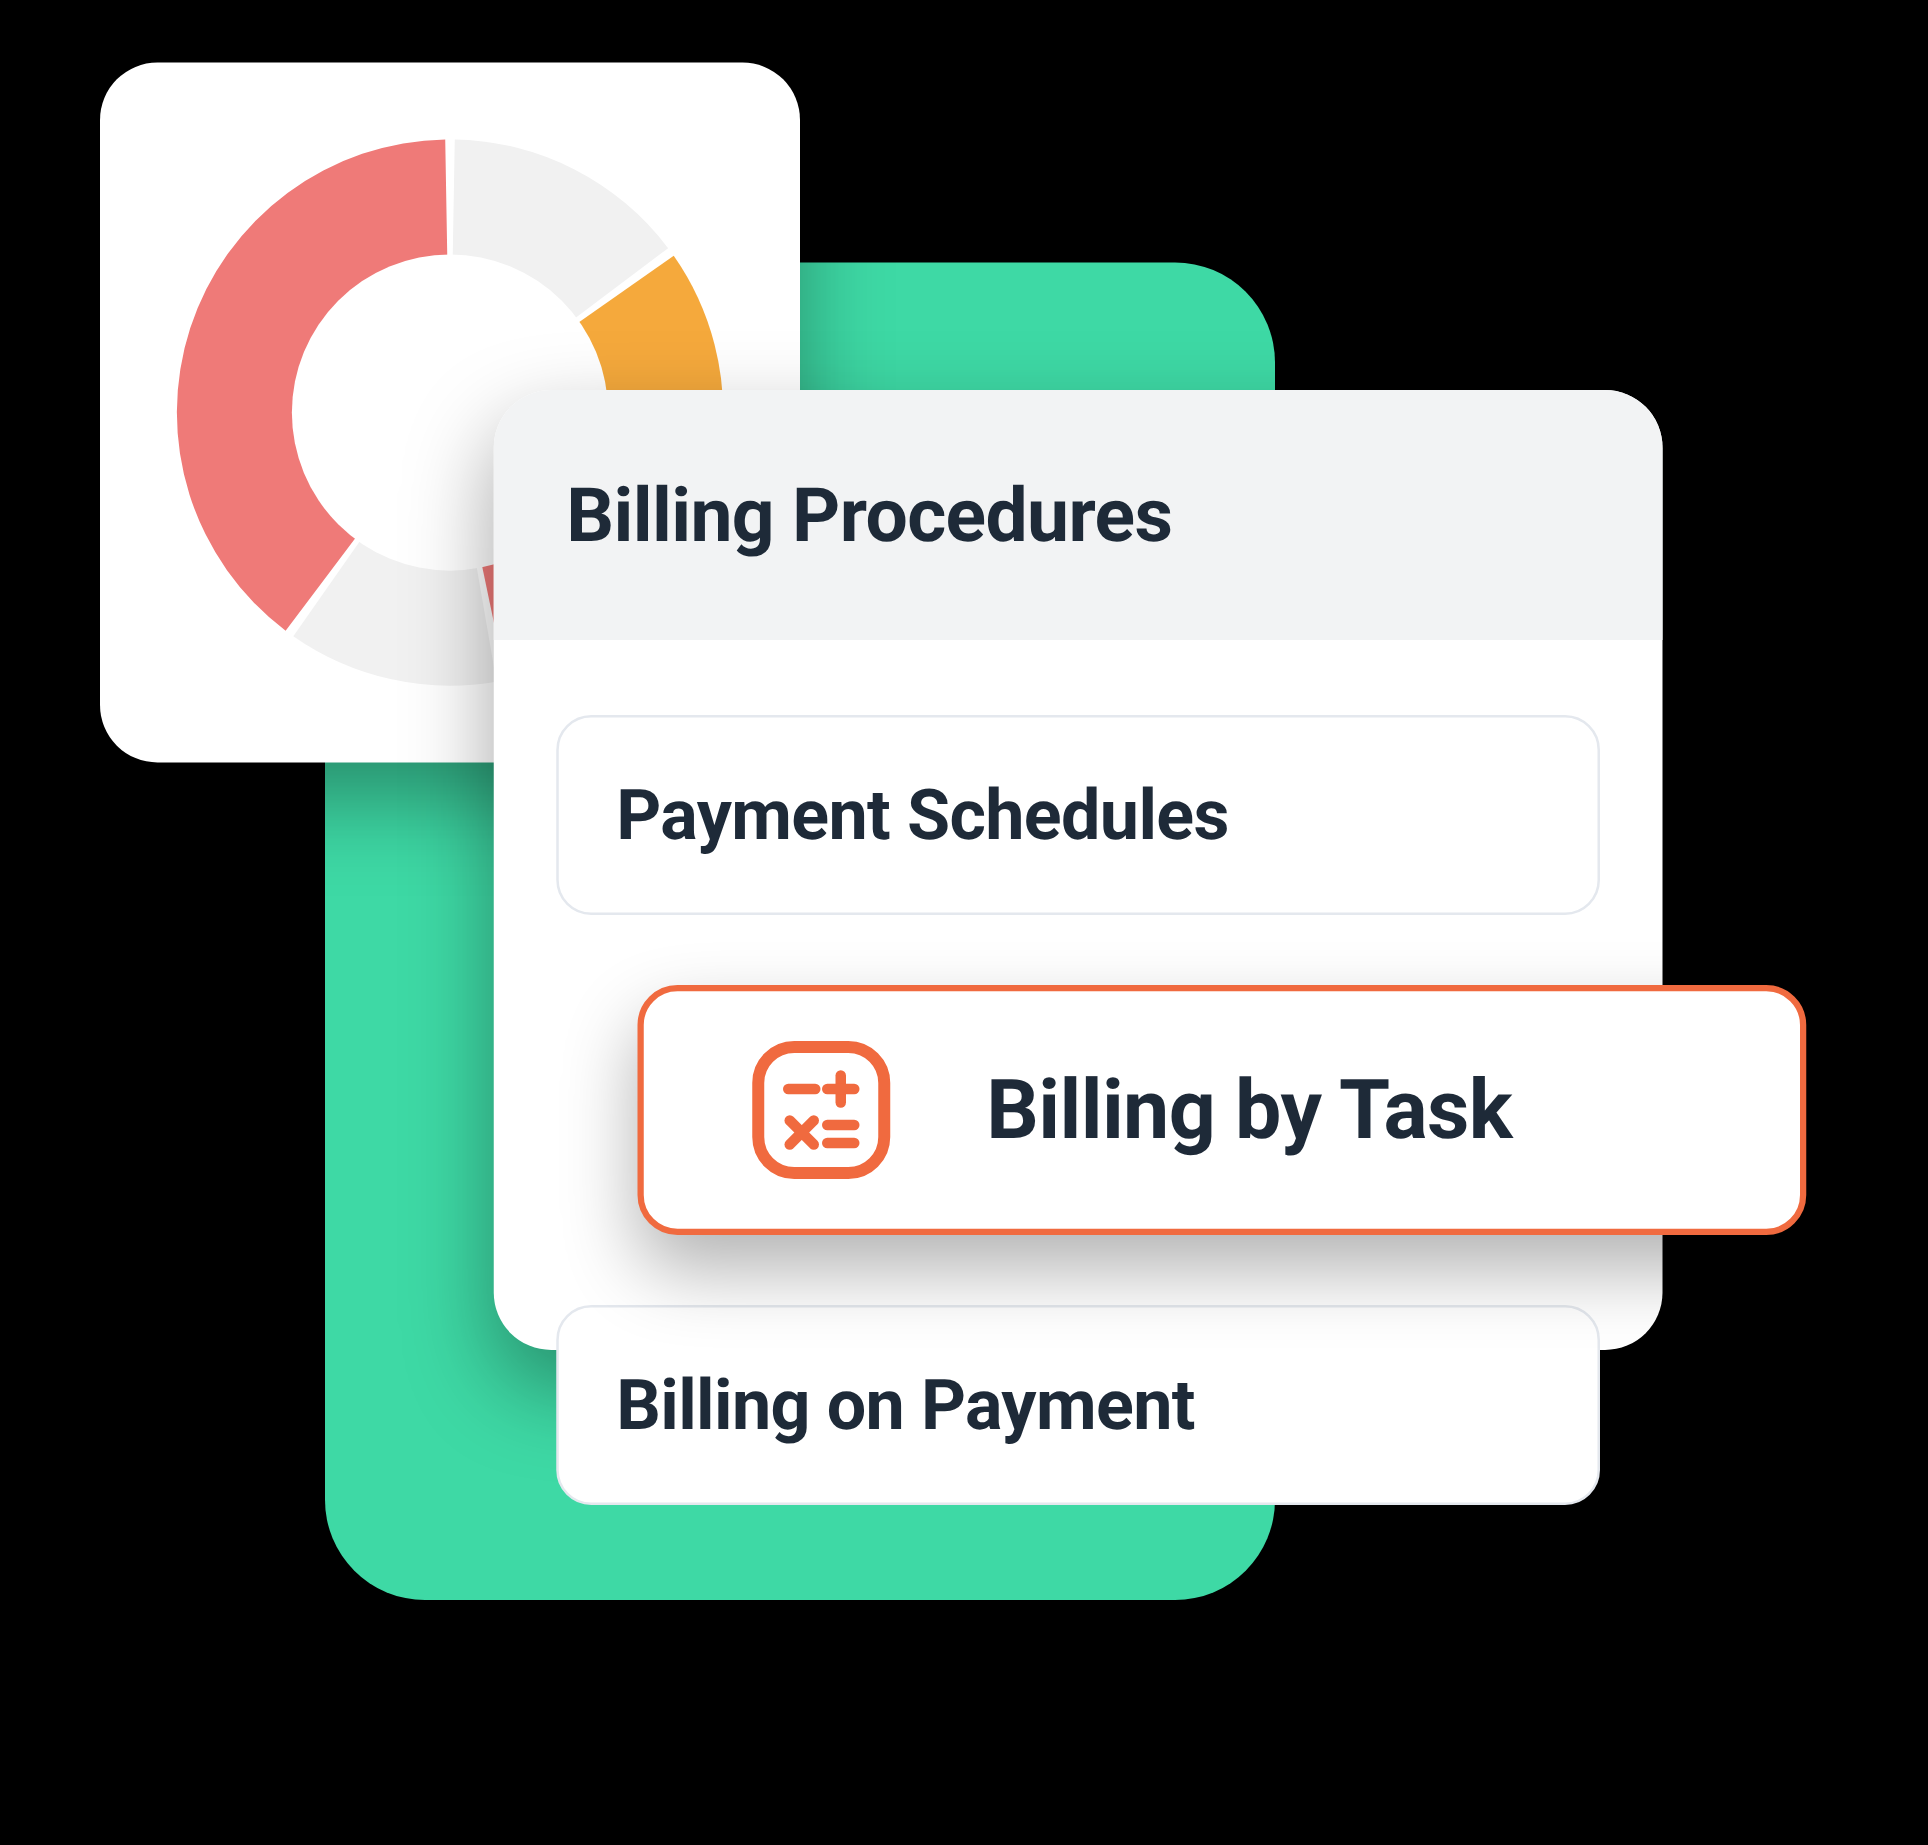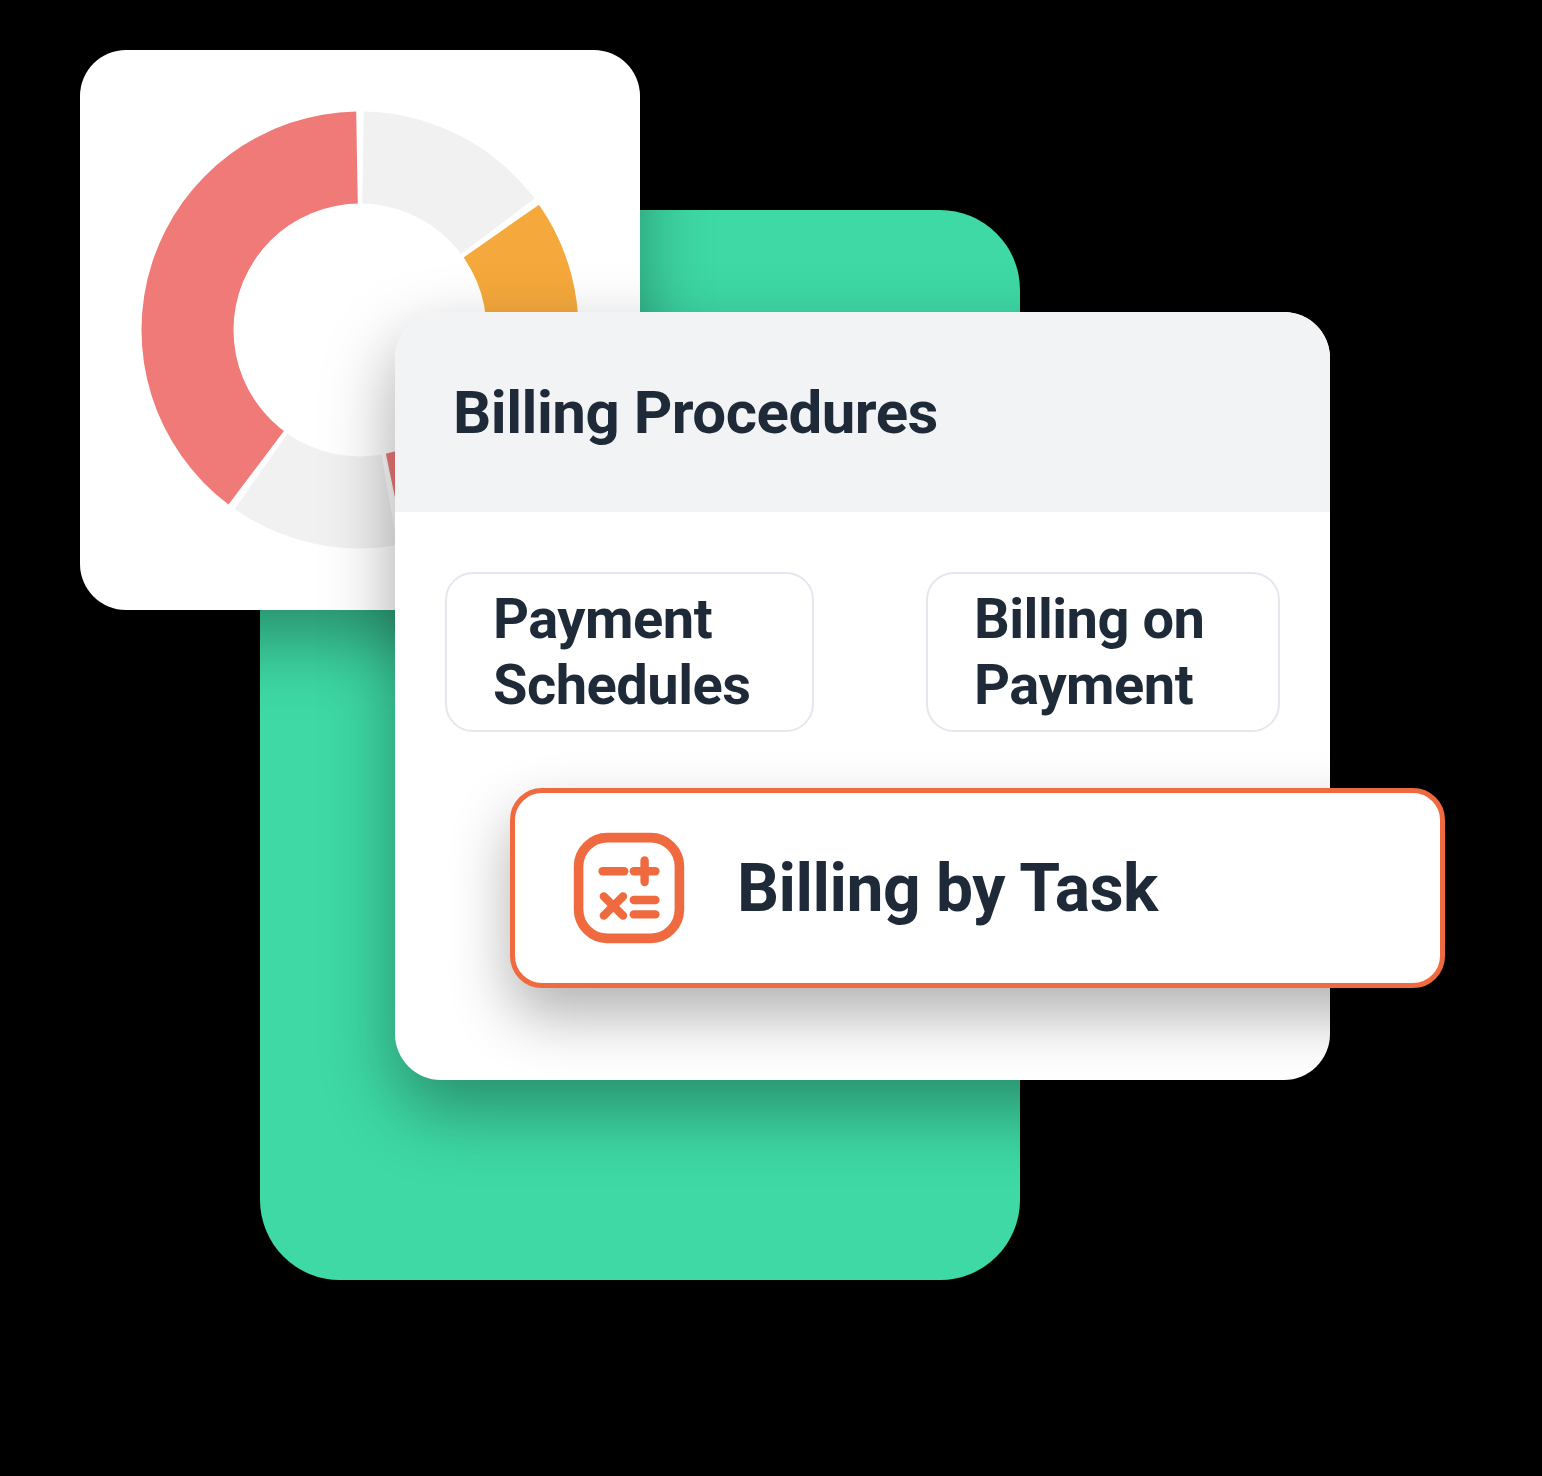--- a/index.html
+++ b/index.html
@@ -75,21 +75,21 @@
     .billing-title {
       font-size: 60px;
       font-weight: 700;
       color: #1e2a38;
       letter-spacing: -0.5px;
     }
 
     .options {
       padding: 60px 50px 50px 50px;
       display: flex;
-      flex-direction: row;
+      flex-direction: column;
       gap: 56px;
       position: relative;
     }
 
     .option {
       height: 160px;
       border: 2px solid #e4e8ee;
       border-radius: 28px;
       display: flex;
       align-items: center;
@@ -110,22 +110,22 @@
       left: 115px;
       top: 276px; 
       width: 935px;
       height: 200px;
       background: #fff;
       border: 5px solid #f06a3f;
       border-radius: 32px;
       box-shadow: 0 28px 60px rgba(0,0,0,0.30);
       display: flex;
       align-items: center;
-      gap: 48px;
-      padding: 0 54px;
+      gap: 72px;
+      padding: 0 82px;
     }
 
     .calc-icon {
       width: 120px;
       height: 120px;
       flex: 0 0 auto;
     }
 
     .highlight-label {
       font-size: 66px;

